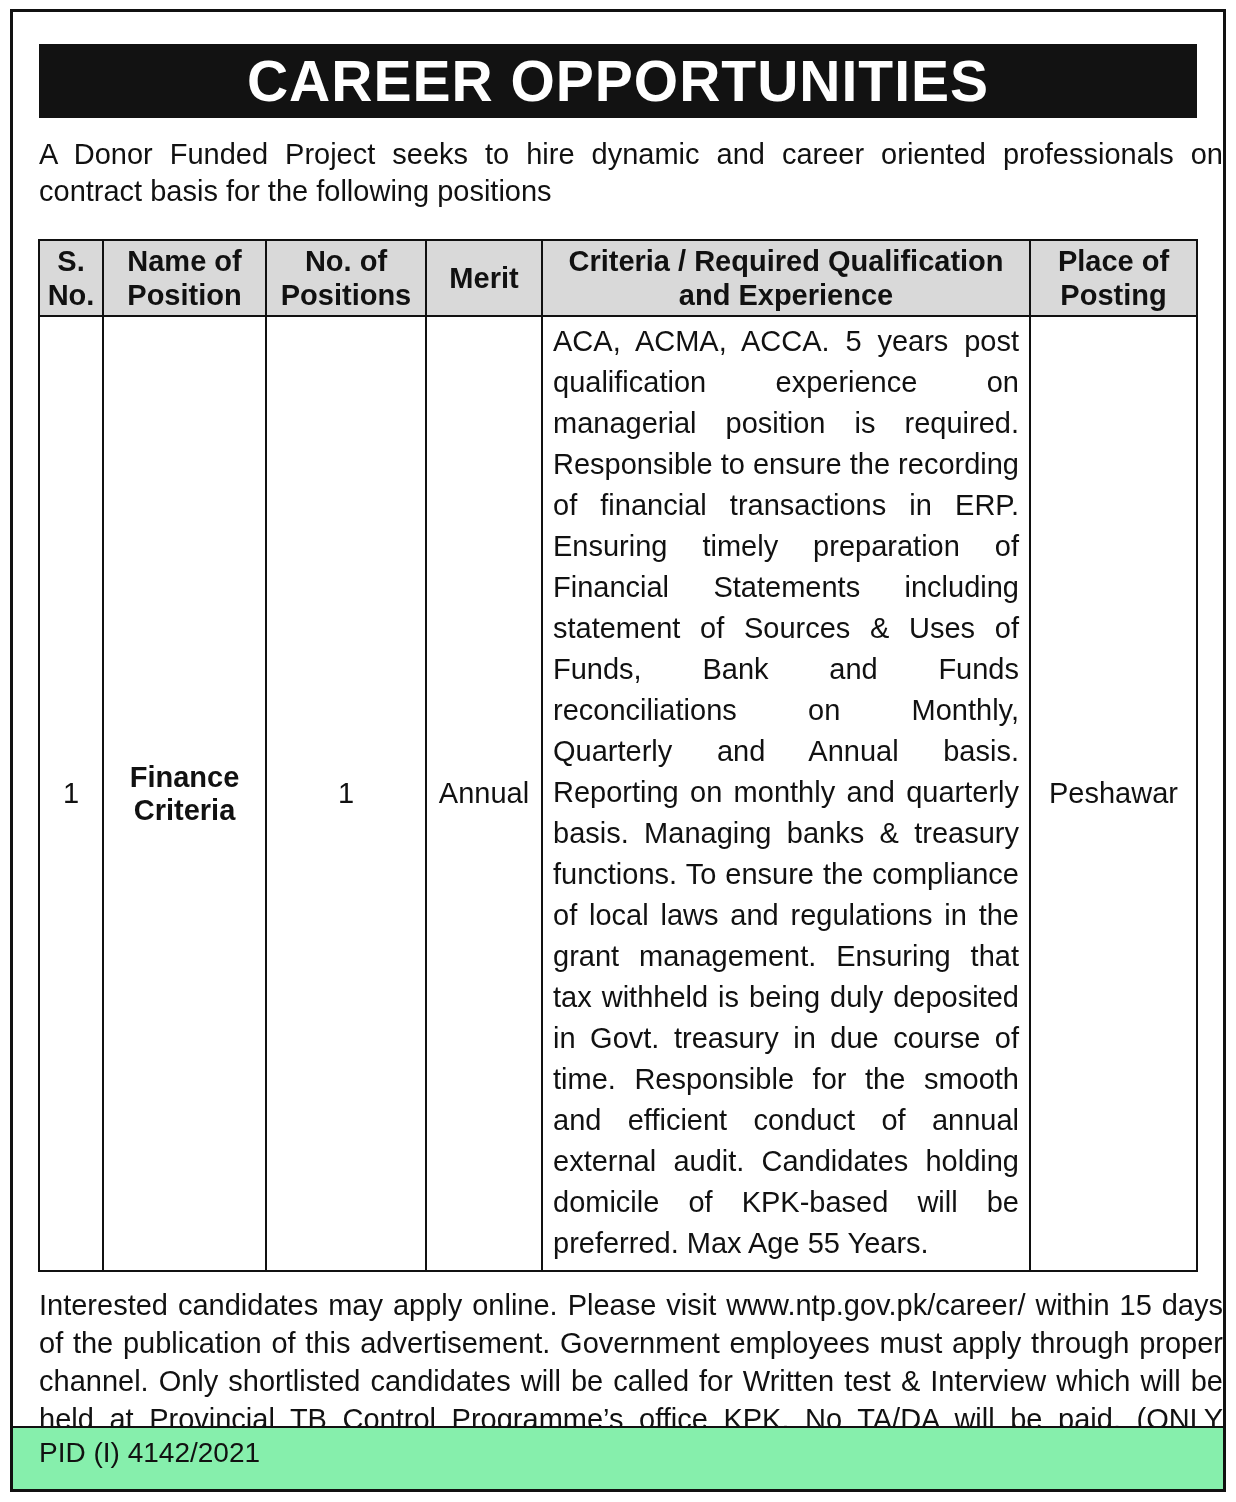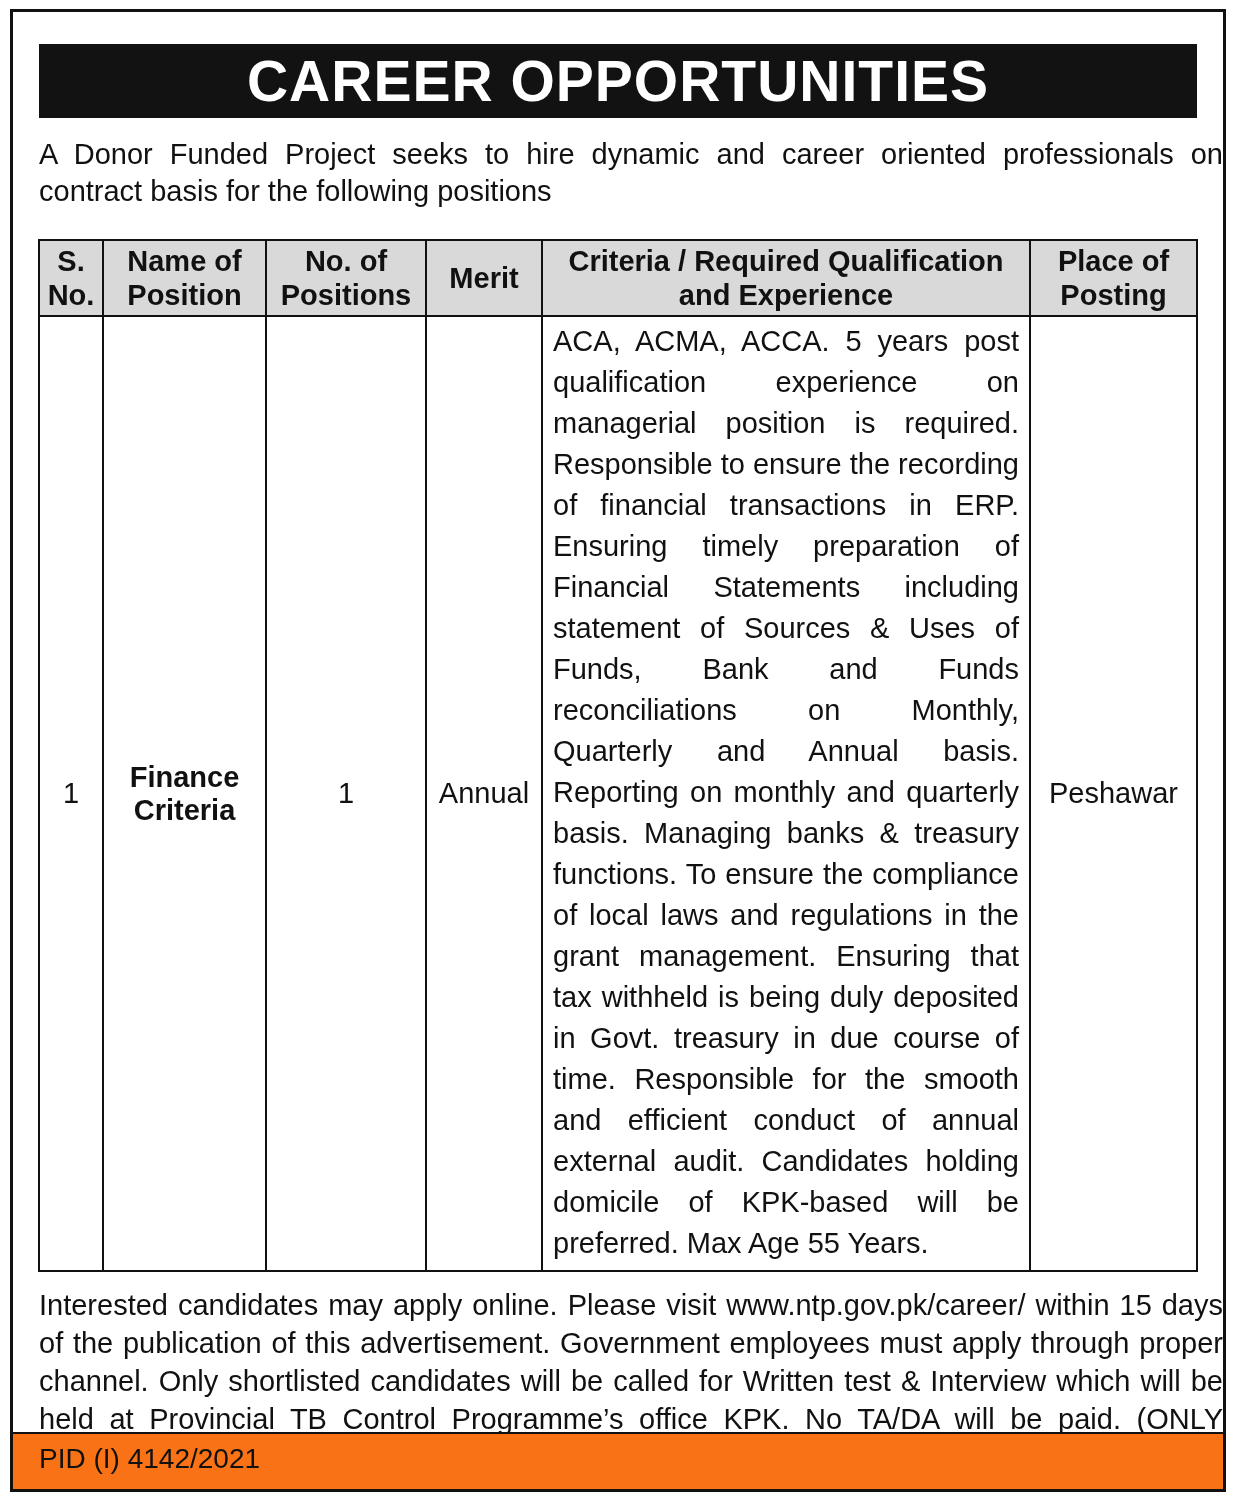--- a/index.html
+++ b/index.html
@@ -91,22 +91,22 @@
     font-size: 29px;
     line-height: 38px;
     text-align: justify;
   }
   .pid-row {
     position: absolute;
     left: 0;
     right: 0;
     bottom: 0;
     border-top: 2px solid #111111;
-    padding: 9px 26px 14px 26px;
-    background: #f97316;
+    padding: 9px 26px 20px 26px;
+    background: #86efac;
   }
   .pid-number {
     font-size: 28px;
   }
 </style>
 </head>
 <body>
 
 <div class="ad-frame">
 

